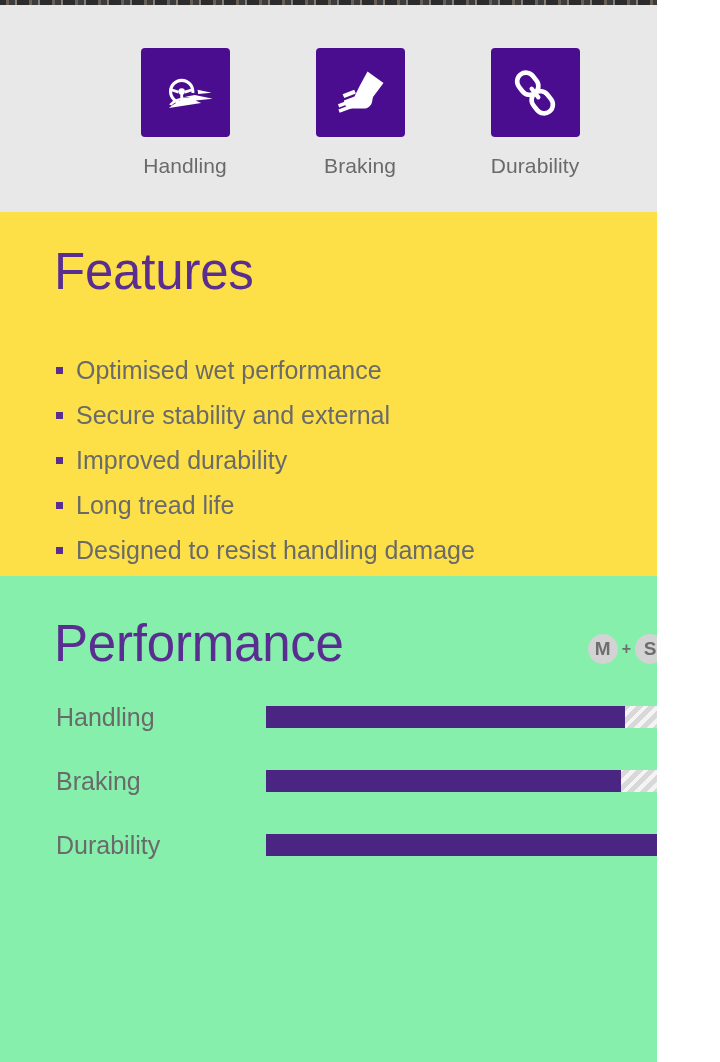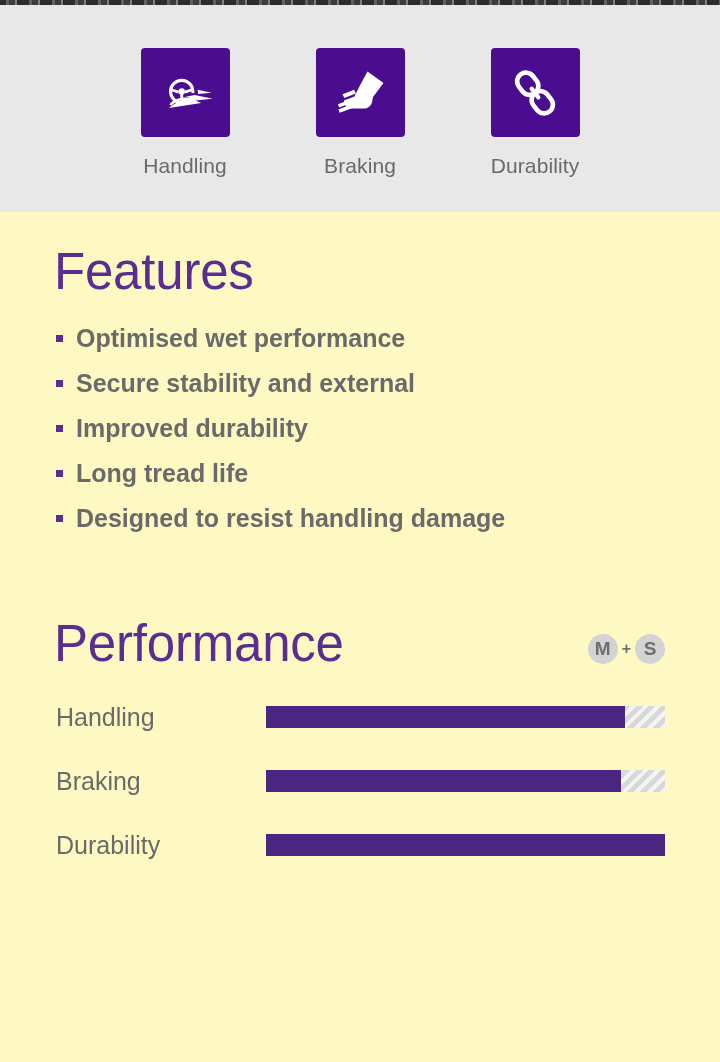--- a/index.html
+++ b/index.html
@@ -10,21 +10,21 @@
   body {
     width: 720px;
     height: 1062px;
     background: #ffffff;
     font-family: "Liberation Sans", sans-serif;
     -webkit-font-smoothing: antialiased;
     overflow: hidden;
   }
   .page {
     position: relative;
-    width: 720px;
+    width: 657px;
     height: 1062px;
     overflow: hidden;
   }
 
   
   .top-cut {
     position: absolute;
     left: 0; top: 0;
     width: 720px; height: 5px;
     background:
@@ -79,21 +79,21 @@
     letter-spacing: .1px;
     white-space: nowrap;
   }
 
   
   .features-band {
     position: absolute;
     left: 0; top: 212px;
     width: 720px;
     height: 364px;
-    background: #fef9c3;
+    background: #fde047;
   }
   .section-title {
     position: absolute;
     left: 54px;
     top: 34px;
     font-size: 51px;
     line-height: 1;
     color: #5a2d91;
     font-weight: 400;
     letter-spacing: -.2px;
@@ -116,31 +116,32 @@
     height: 7px;
     background: #5a2d91;
     flex: 0 0 auto;
     position: relative;
     top: -5px;
     margin-right: 13px;
   }
   .feature-text {
     font-size: 25px;
     color: #6a6a6a;
-    font-weight: 700;
+    font-weight: 400;
     white-space: nowrap;
+    margin-top: 32px;
   }
 
   
   .performance-band {
     position: absolute;
     left: 0; top: 576px;
     width: 720px;
     height: 486px;
-    background: #fef9c3;
+    background: #86efac;
   }
   .perf-title {
     position: absolute;
     left: 54px;
     top: 42px;
     font-size: 51px;
     line-height: 1;
     color: #5a2d91;
     font-weight: 400;
     letter-spacing: -.2px;

